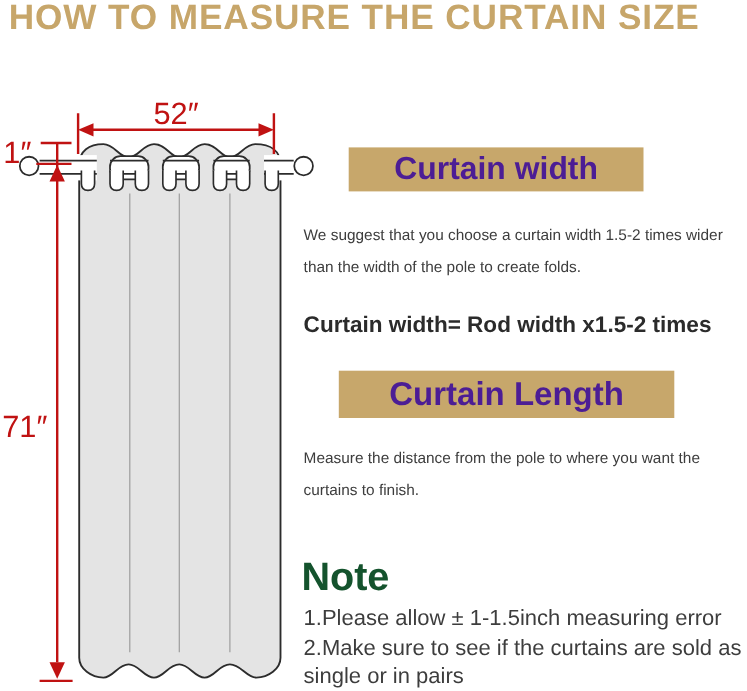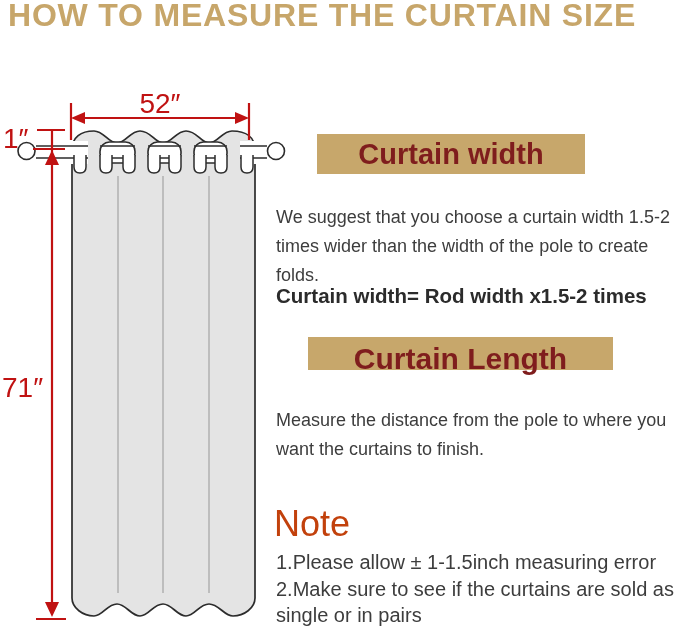--- a/index.html
+++ b/index.html
@@ -3,34 +3,34 @@
 <meta charset="utf-8">
 <style>
   html,body{margin:0;padding:0;background:#fff;}
   .page{position:relative;width:679px;height:628px;background:#ffffff;overflow:hidden;
         font-family:"Liberation Sans",sans-serif;}
   .page-title{position:absolute;left:8px;top:-3px;margin:0;width:671px;
 istency    font-size:29px;line-height:36px;font-weight:bold;letter-spacing:0.8px;
     color:#c7a66a;white-space:nowrap;}
   .diagram-svg{position:absolute;left:0;top:80px;width:300px;height:548px;}
   .svg-dim-text{font-family:"Liberation Sans",sans-serif;font-size:28px;fill:#c01212;}
-  .band{position:absolute;background:#c7a76b;color:#7f1d1d;font-weight:bold;
+  .band{position:absolute;background:#c7a76b;color:#4c1d95;font-weight:bold;
         text-align:center;}
   .band-width{left:317px;top:134px;width:268px;height:40px;font-size:29px;line-height:40px;}
-  .band-length{left:308px;top:337px;width:305px;height:33px;font-size:30px;line-height:43px;}
+  .band-length{left:308px;top:337px;width:305px;height:43px;font-size:30px;line-height:43px;}
   .para{position:absolute;left:276px;width:402px;color:#3d3d3d;
-        font-size:18px;line-height:29px;}
+        font-size:14px;line-height:29px;}
   .para-width{top:185px;}
   .para-length{top:388px;}
   .formula{position:absolute;left:276px;color:#2b2b2b;font-weight:bold;
            font-size:20.5px;white-space:nowrap;margin-top:12px;}
   .formula-width{top:272px;}
   .formula-length{top:452px;}
   .note-heading{position:absolute;left:274px;top:503px;margin:0;
-                color:#c2410c;font-size:36px;font-weight:normal;line-height:42px;}
+                color:#14532d;font-size:36px;font-weight:bold;line-height:42px;}
   .note-list{position:absolute;left:276px;top:549px;width:412px;color:#3d3d3d;
              font-size:20px;line-height:26.5px;}
 </style>
 </head>
 <body>
 
 <div class="page">
 
   <h1 class="page-title">HOW TO MEASURE THE CURTAIN SIZE</h1>
 

